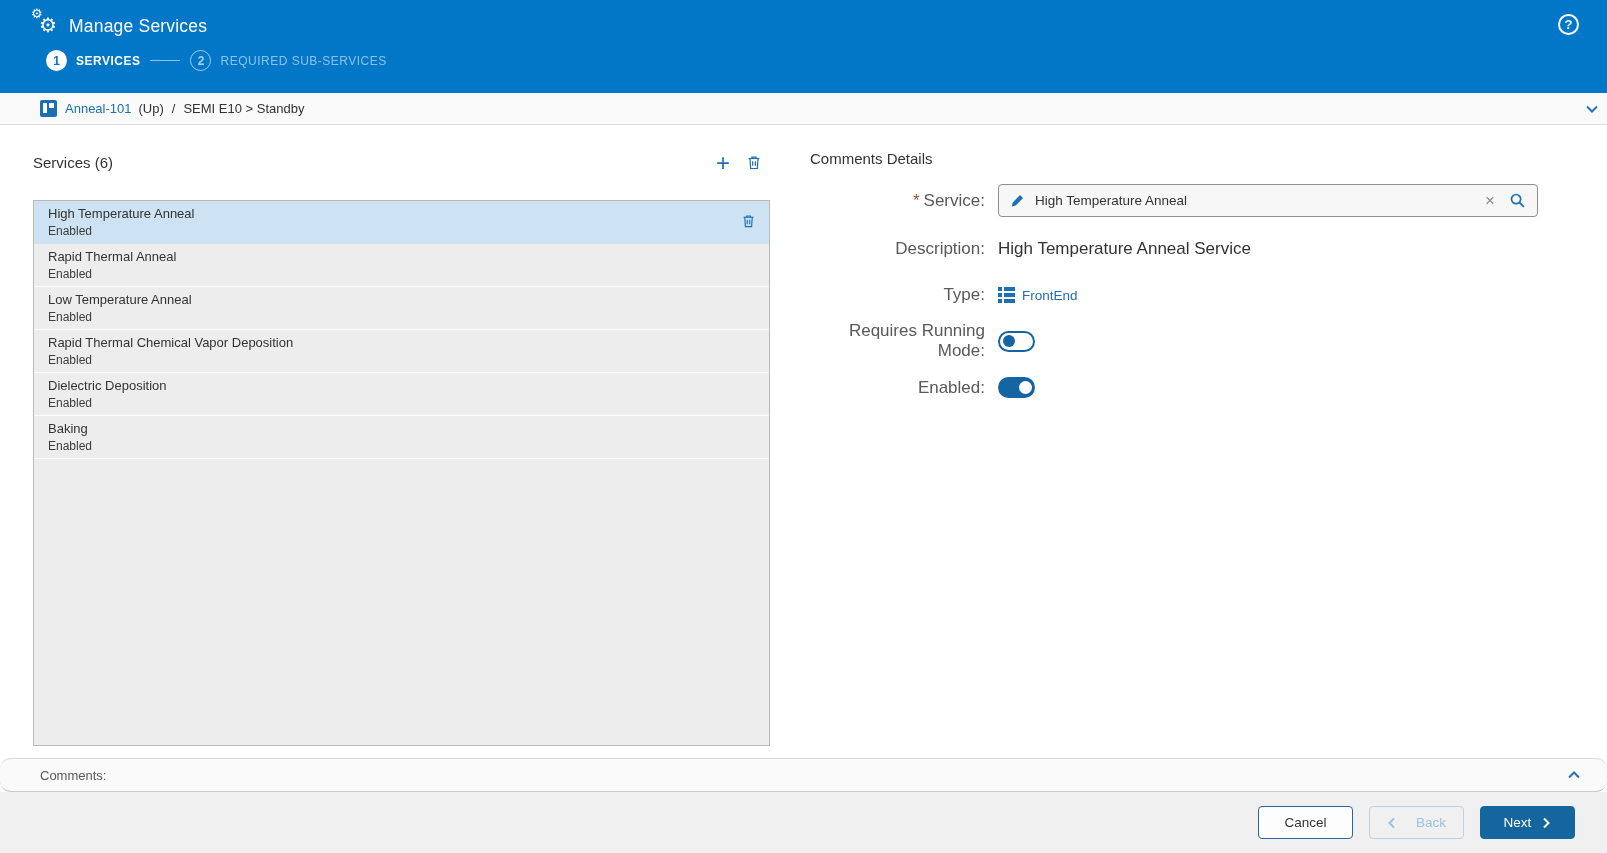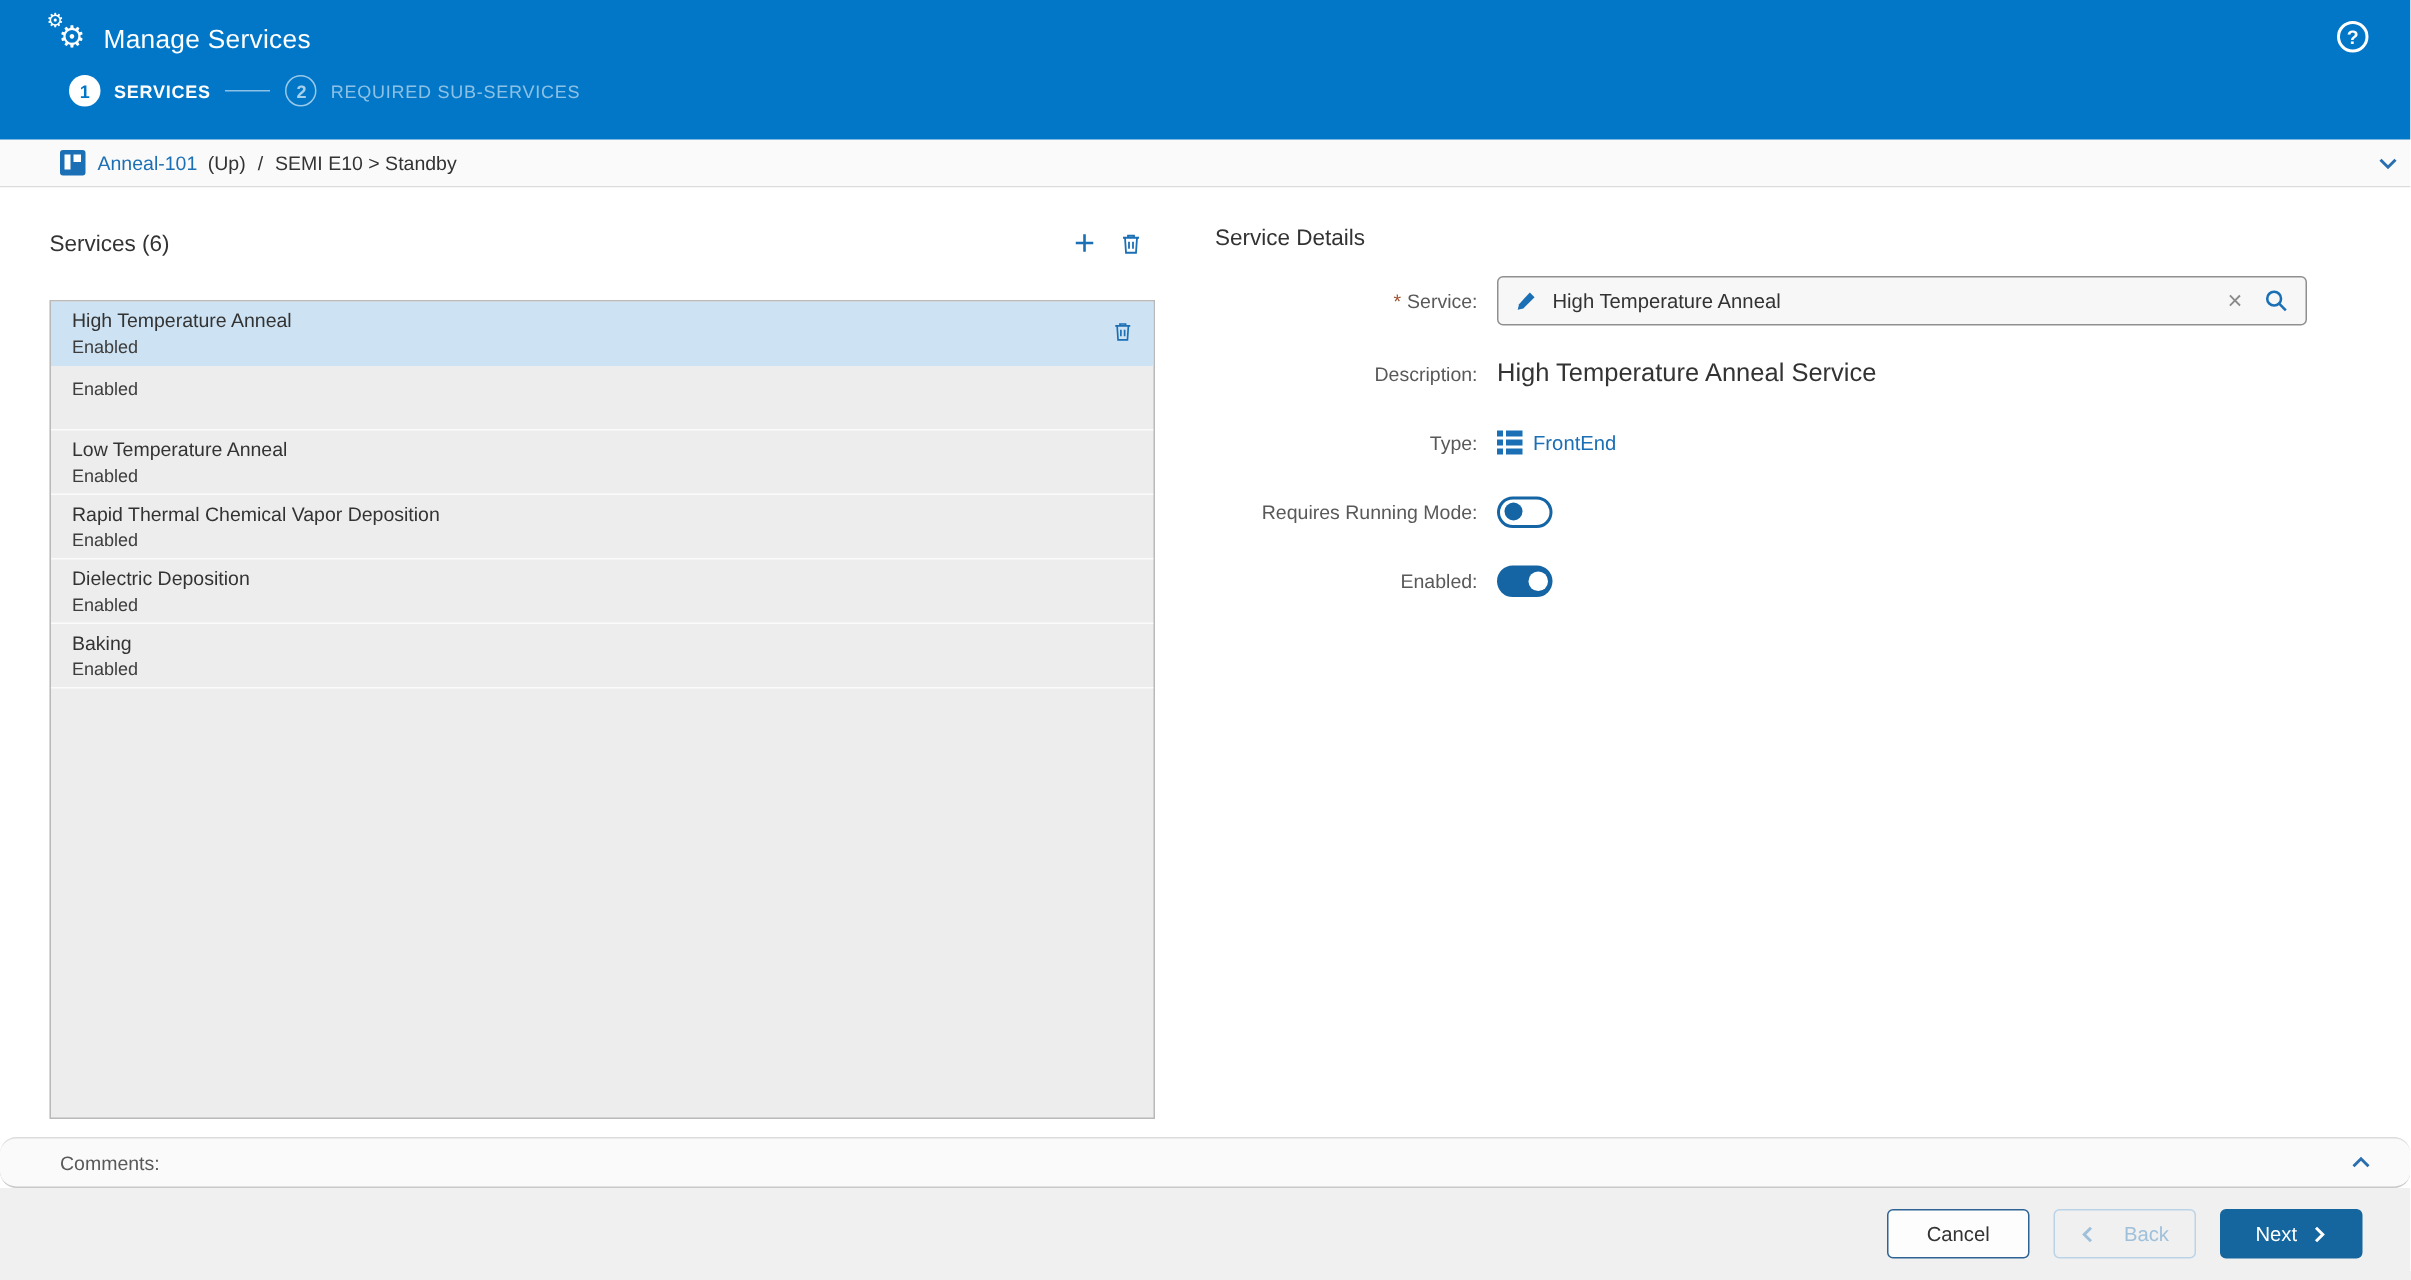--- a/index.html
+++ b/index.html
@@ -56,21 +56,21 @@
   .service-row.selected { background:#cde2f2; border-bottom-color:#cde2f2; }
   .svc-name { display:block; font-size:13px; color:#333; }
   .svc-status { display:block; font-size:12px; color:#3d3d3d; margin-top:3px; }
   .row-trash { position:absolute; right:13px; top:12px; display:none; cursor:pointer; }
   .service-row.selected .row-trash { display:block; }
 
   
   .right-panel { flex:1; padding-left:40px; }
   .details-title { font-size:15px; color:#333; margin-bottom:14px; height:20px; }
   .form-row { display:flex; align-items:center; }
-  .form-label { width:175px; flex:none; text-align:right; color:#595959; font-size:13px; }
+  .form-label { width:175px; flex:none; text-align:right; color:#595959; font-size:17px; }
   .req-marker { color:#a0512c; margin-right:4px; }
   .form-control { margin-left:13px; display:flex; align-items:center; }
   .row-service { margin-bottom:23px; }
   .row-desc { margin-bottom:28px; height:18px; }
   .row-type { margin-bottom:26px; height:18px; }
   .row-priority { margin-bottom:22px; }
   .row-rrm { margin-bottom:25px; height:22px; }
 
   .lookup-input { width:540px; height:33px; border:1px solid #8f8f8f; border-radius:4px; background:#f7f7f7;
                   display:flex; align-items:center; padding:0 11px; cursor:text; }
@@ -180,20 +180,21 @@
     <span class="row-trash">
       <svg width="15" height="16" viewBox="0 0 24 24" fill="none" stroke="#1b6fb5" stroke-width="1.8">
         <path d="M4 6h16"></path>
                 <path d="M9 6V4h6v2"></path>
                 <path d="M6 6l1 15h10l1-15"></path>
                 <path d="M10 10v7M14 10v7"></path>
       </svg>
     </span>
   </div>
           <div class="service-row">
+    <span class="svc-name">Rapid Thermal Anneal</span>
     <span class="svc-status">Enabled</span>
 
   </div>
           <div class="service-row">
     <span class="svc-name">Low Temperature Anneal</span>
     <span class="svc-status">Enabled</span>
 
   </div>
           <div class="service-row">
     <span class="svc-name">Rapid Thermal Chemical Vapor Deposition</span>
@@ -207,21 +208,21 @@
   </div>
           <div class="service-row">
     <span class="svc-name">Baking</span>
     <span class="svc-status">Enabled</span>
 
   </div>
         </div>
     </div>
 
     <div class="right-panel">
-      <div class="details-title">Service Details</div>
+      <div class="details-title">Comments Details</div>
 
       <div class="form-row row-service">
         <span class="form-label"><span class="req-marker">*</span><span>Service:</span></span>
         <span class="form-control">
           <span class="lookup-input">
             <span class="pencil-icon">
               <svg width="15" height="15" viewBox="0 0 20 20">
                   <path d="M13.2 2.6l4.2 4.2-10 10-5 1.2 1.2-5z" fill="#1b6fb5"></path>
                 </svg>
             </span>

